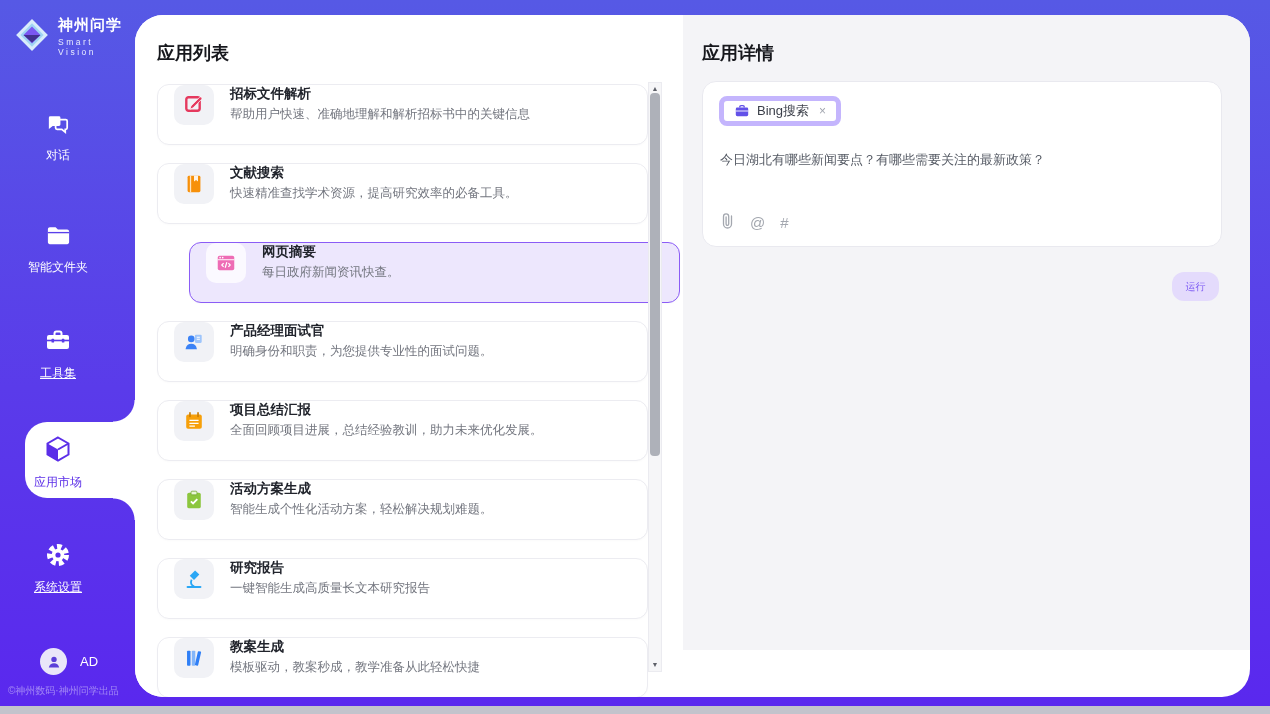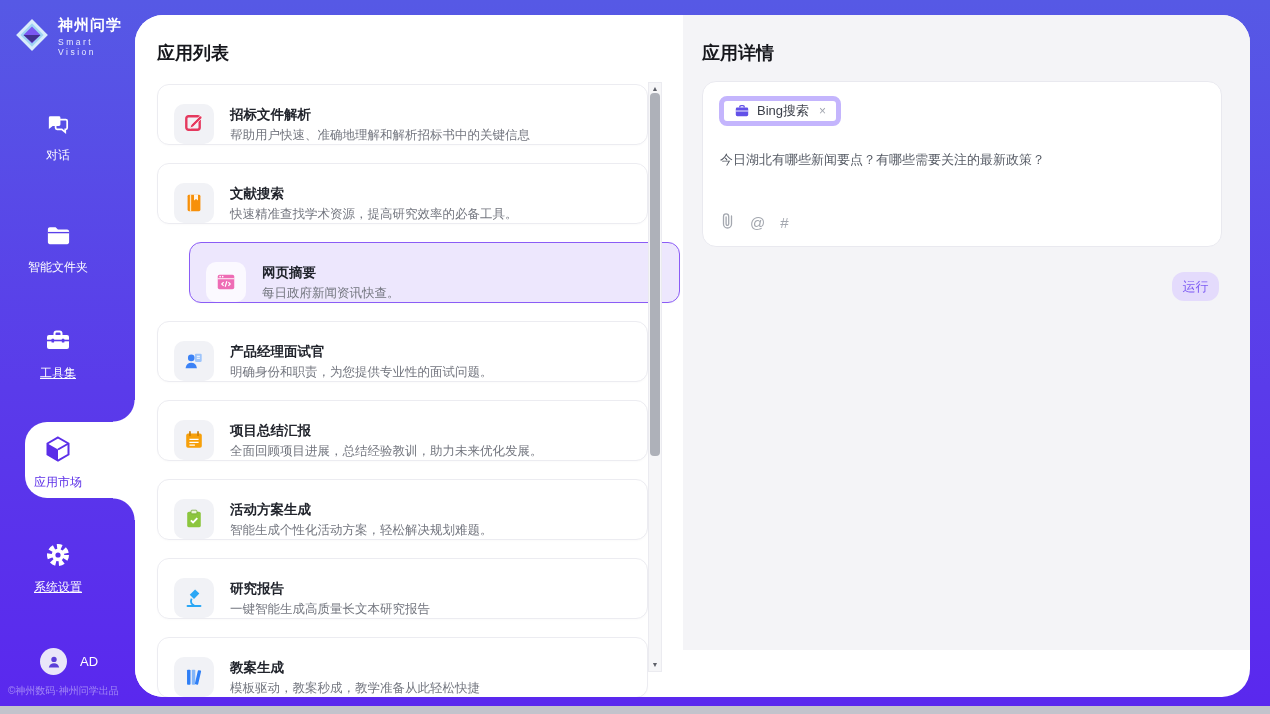--- a/index.html
+++ b/index.html
@@ -34,21 +34,21 @@
   
   .content { position:absolute; left:135px; top:15px; width:1115px; height:682px;
     border-radius:28px; overflow:hidden; background:#fff; }
   .panel-left { position:absolute; left:0; top:0; width:548px; height:682px; background:#ffffff; }
   .panel-right { position:absolute; left:548px; top:0; width:567px; height:635px; background:#f4f4f7; }
   .panel-title { position:absolute; font-size:18px; font-weight:bold; color:#17181d; }
 
   
   .app-list { position:absolute; left:22px; top:69px; width:491px; }
   .app-card { position:relative; width:491px; height:61px; background:#fff; border:1px solid #ececf1;
-    border-radius:12px; margin-bottom:18px; display:flex; align-items:flex-end; padding:0 16px; cursor:pointer;
+    border-radius:12px; margin-bottom:18px; display:flex; align-items:flex-start; padding:0 16px; cursor:pointer;
     box-shadow:0 1px 2px rgba(20,20,40,0.02); }
   .app-card.selected { background:#ede7fd; border:1px solid #8b5cf6;margin-left:32px; }
   .app-icon-tile { width:40px; height:40px; border-radius:10px; background:#f1f2f6; flex:0 0 40px;
     display:flex; align-items:center; justify-content:center; margin-right:16px; }
   .app-card.selected .app-icon-tile { background:#fbf9ff; }
   .app-texts { display:flex; flex-direction:column; justify-content:center; }
   .app-title { font-size:13.5px; font-weight:bold; color:#21242c; line-height:18px; }
   .app-desc { font-size:12.5px; color:#73767f; line-height:17px; margin-top:3px; }
 
   
@@ -64,21 +64,21 @@
   .detail-card { position:absolute; left:19px; top:66px; width:520px; height:166px; background:#fff;
     border:1px solid #e9e9ef; border-radius:14px; }
   .tool-tag { position:absolute; left:16px; top:14px; height:30px; display:inline-flex; align-items:center;
     gap:7px; padding:0 10px; background:#fff; border:5px solid #c4b5fd; border-radius:8px; cursor:default; }
   .tool-tag-label { font-size:13px; color:#3a3e48; }
   .tool-tag-close { font-size:12px; color:#a2a6af; margin-left:3px; cursor:pointer; }
   .query-text { position:absolute; left:17px; top:68px; width:480px; font-size:13px; color:#565b65; line-height:19px; cursor:text; }
   .attach-row { position:absolute; left:17px; bottom:13px; display:flex; align-items:center; gap:15px; color:#a3a7af; }
   .attach-glyph { font-size:15px; cursor:pointer; }
   .run-btn { position:absolute; right:31px; top:257px; width:47px; height:29px; background:#e4dbfc; color:#7d5bf3;
-    font-size:13px; border:none; border-radius:12px; cursor:pointer; display:flex; align-items:center; justify-content:center; }
+    font-size:10px; border:none; border-radius:12px; cursor:pointer; display:flex; align-items:center; justify-content:center; }
 
   .bottom-strip { position:absolute; left:0; top:706px; width:1270px; height:8px; background:#c3c3cc; }
 </style>
 </head>
 <body>
 
 <div class="page">
   <div class="purple-bg"></div>
 
   <div class="sidebar">

